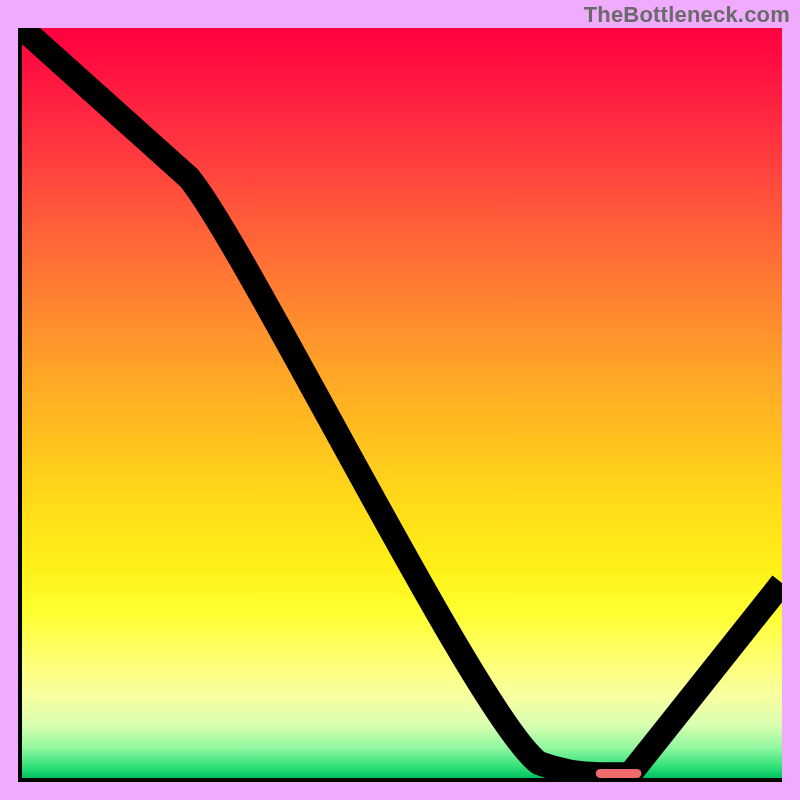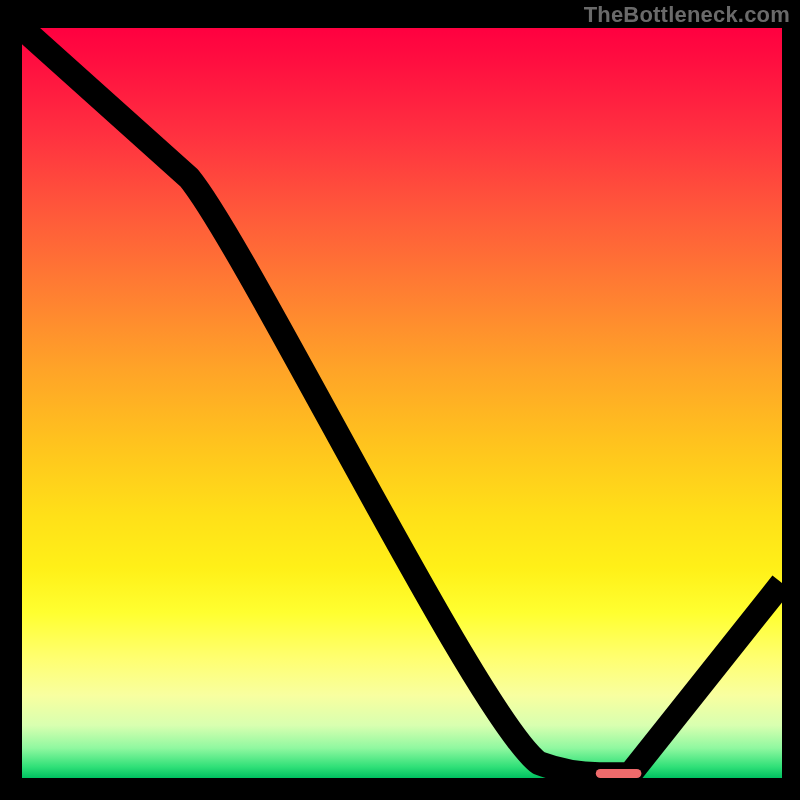--- a/index.html
+++ b/index.html
@@ -1,21 +1,21 @@
 <!DOCTYPE html>
 <html><head>
 <meta charset="utf-8">
 <style>
   * { margin: 0; padding: 0; box-sizing: border-box; }
   html, body { width: 800px; height: 800px; overflow: hidden; background: #fff; }
   .outer {
     width: 800px;
     height: 800px;
     position: relative;
-    background: #000000;
+    background: #f0abfc;
   }
   .watermark {
     position: absolute;
     top: 2px;
     right: 10px;
     font-family: Arial, Helvetica, sans-serif;
     font-size: 22px;
     font-weight: 600;
     color: #6a6a6a;
     letter-spacing: 0.2px;

